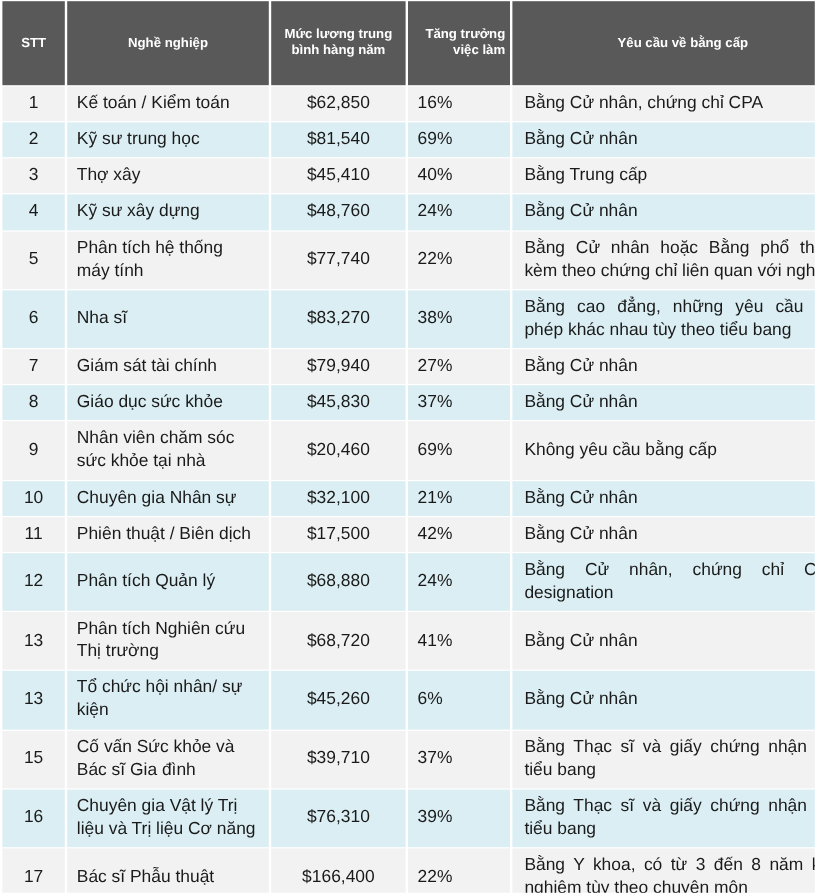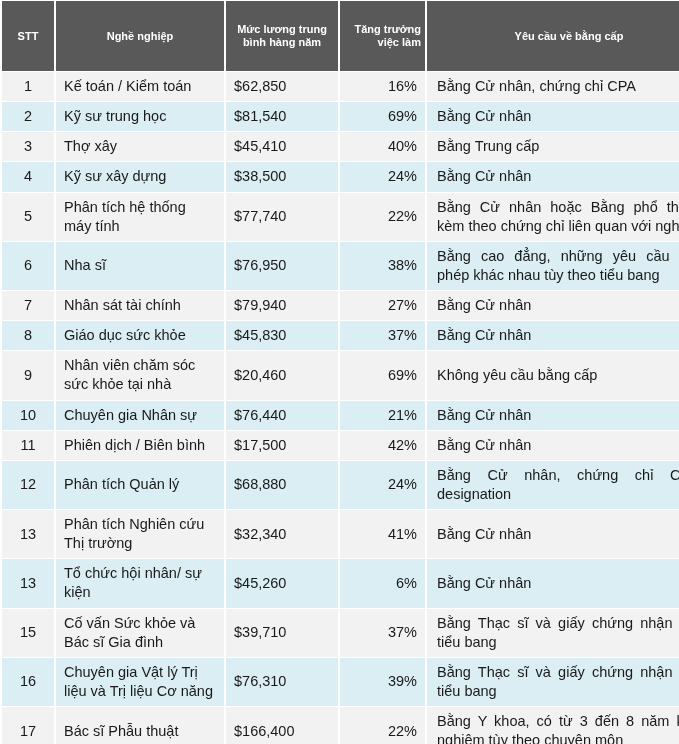--- a/index.html
+++ b/index.html
@@ -61,24 +61,25 @@
     width: 44px;
     padding-left: 2px;
     padding-right: 2px;
   }
   td.c-job {
     text-align: left;
     width: 160px;
     margin-top: 17px;
   }
   td.c-sal {
+    text-align: center;
     width: 104px;
   }
   td.c-grow {
-    text-align: right;
+    text-align: left;
     width: 77px;
   }
   td.c-edu {
     text-align: justify;
     text-align-last: left;
     width: 276px;
     padding-left: 10px;
     padding-right: 8px;
   }
 </style>
@@ -114,41 +115,41 @@
         <tr>
           <td class="c-stt">3</td>
           <td class="c-job">Thợ xây</td>
           <td class="c-sal">$45,410</td>
           <td class="c-grow">40%</td>
           <td class="c-edu">Bằng Trung cấp</td>
         </tr>
         <tr class="alt">
           <td class="c-stt">4</td>
           <td class="c-job">Kỹ sư xây dựng</td>
-          <td class="c-sal">$38,500</td>
+          <td class="c-sal">$48,760</td>
           <td class="c-grow">24%</td>
           <td class="c-edu">Bằng Cử nhân</td>
         </tr>
         <tr>
           <td class="c-stt">5</td>
           <td class="c-job">Phân tích hệ thống máy tính</td>
           <td class="c-sal">$77,740</td>
           <td class="c-grow">22%</td>
           <td class="c-edu">Bằng Cử nhân hoặc Bằng phổ thông kèm theo chứng chỉ liên quan với nghề</td>
         </tr>
         <tr class="alt">
           <td class="c-stt">6</td>
           <td class="c-job">Nha sĩ</td>
-          <td class="c-sal">$76,950</td>
+          <td class="c-sal">$83,270</td>
           <td class="c-grow">38%</td>
           <td class="c-edu">Bằng cao đẳng, những yêu cầu cấp phép khác nhau tùy theo tiểu bang</td>
         </tr>
         <tr>
           <td class="c-stt">7</td>
-          <td class="c-job">Nhân sát tài chính</td>
+          <td class="c-job">Giám sát tài chính</td>
           <td class="c-sal">$79,940</td>
           <td class="c-grow">27%</td>
           <td class="c-edu">Bằng Cử nhân</td>
         </tr>
         <tr class="alt">
           <td class="c-stt">8</td>
           <td class="c-job">Giáo dục sức khỏe</td>
           <td class="c-sal">$45,830</td>
           <td class="c-grow">37%</td>
           <td class="c-edu">Bằng Cử nhân</td>
@@ -156,42 +157,42 @@
         <tr>
           <td class="c-stt">9</td>
           <td class="c-job">Nhân viên chăm sóc sức khỏe tại nhà</td>
           <td class="c-sal">$20,460</td>
           <td class="c-grow">69%</td>
           <td class="c-edu">Không yêu cầu bằng cấp</td>
         </tr>
         <tr class="alt">
           <td class="c-stt">10</td>
           <td class="c-job">Chuyên gia Nhân sự</td>
-          <td class="c-sal">$76,440</td>
+          <td class="c-sal">$32,100</td>
           <td class="c-grow">21%</td>
           <td class="c-edu">Bằng Cử nhân</td>
         </tr>
         <tr>
           <td class="c-stt">11</td>
-          <td class="c-job">Phiên dịch / Biên bình</td>
+          <td class="c-job">Phiên thuật / Biên dịch</td>
           <td class="c-sal">$17,500</td>
           <td class="c-grow">42%</td>
           <td class="c-edu">Bằng Cử nhân</td>
         </tr>
         <tr class="alt">
           <td class="c-stt">12</td>
           <td class="c-job">Phân tích Quản lý</td>
           <td class="c-sal">$68,880</td>
           <td class="c-grow">24%</td>
           <td class="c-edu">Bằng Cử nhân, chứng chỉ CMC designation</td>
         </tr>
         <tr>
           <td class="c-stt">13</td>
           <td class="c-job">Phân tích Nghiên cứu Thị trường</td>
-          <td class="c-sal">$32,340</td>
+          <td class="c-sal">$68,720</td>
           <td class="c-grow">41%</td>
           <td class="c-edu">Bằng Cử nhân</td>
         </tr>
         <tr class="alt">
           <td class="c-stt">13</td>
           <td class="c-job">Tổ chức hội nhân/ sự kiện</td>
           <td class="c-sal">$45,260</td>
           <td class="c-grow">6%</td>
           <td class="c-edu">Bằng Cử nhân</td>
         </tr>

